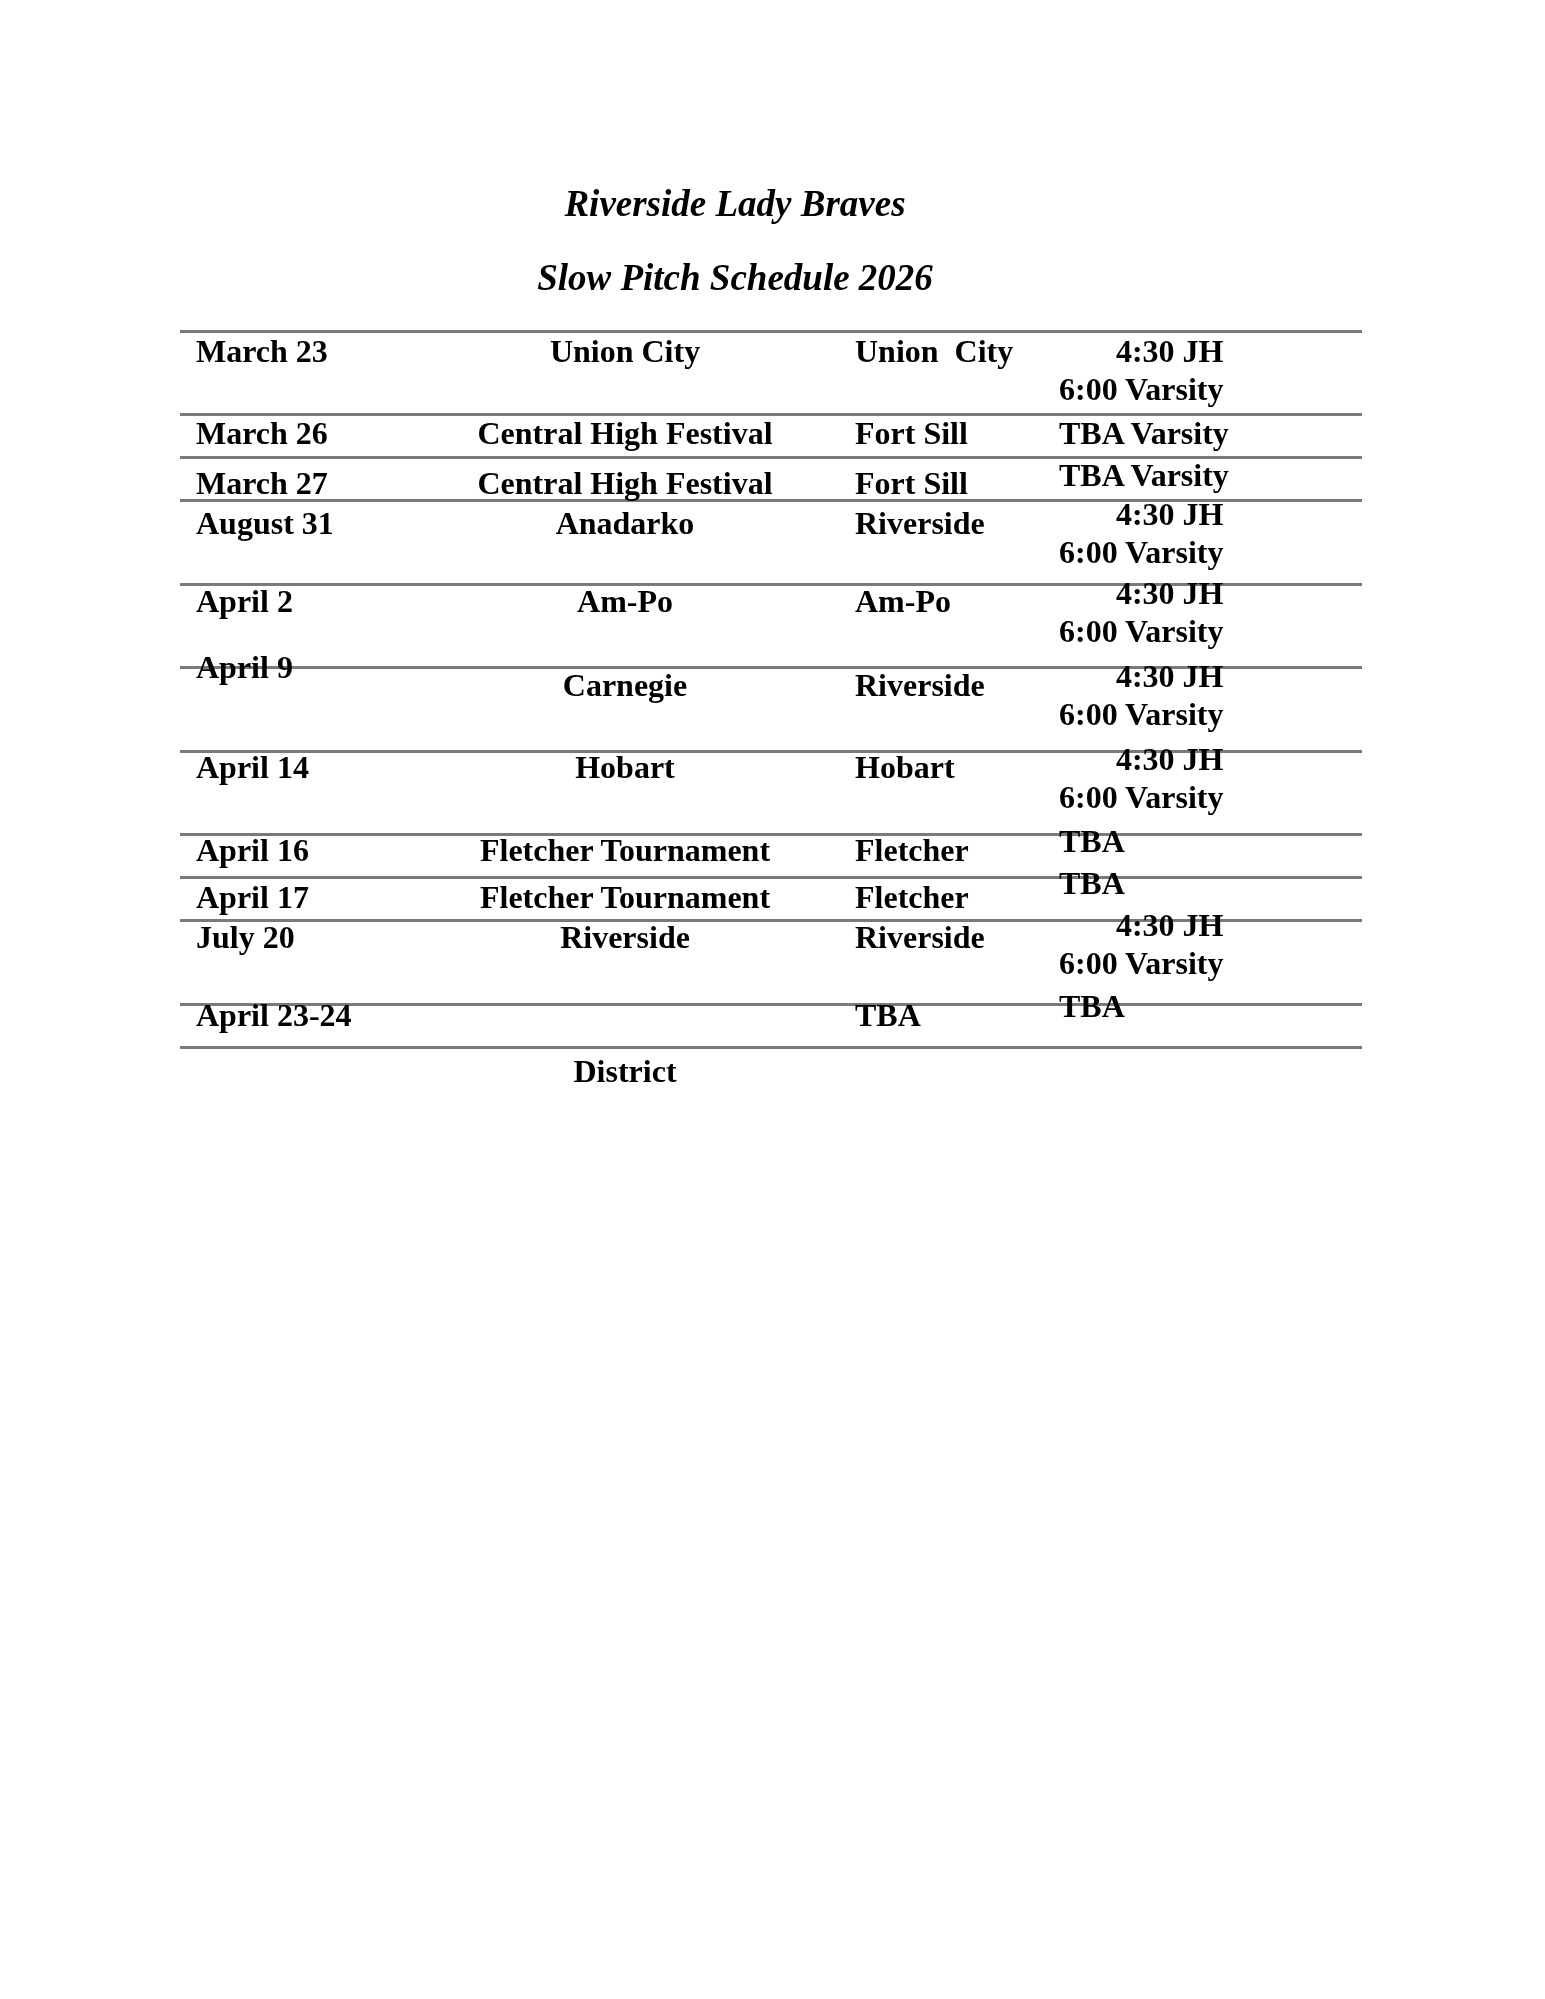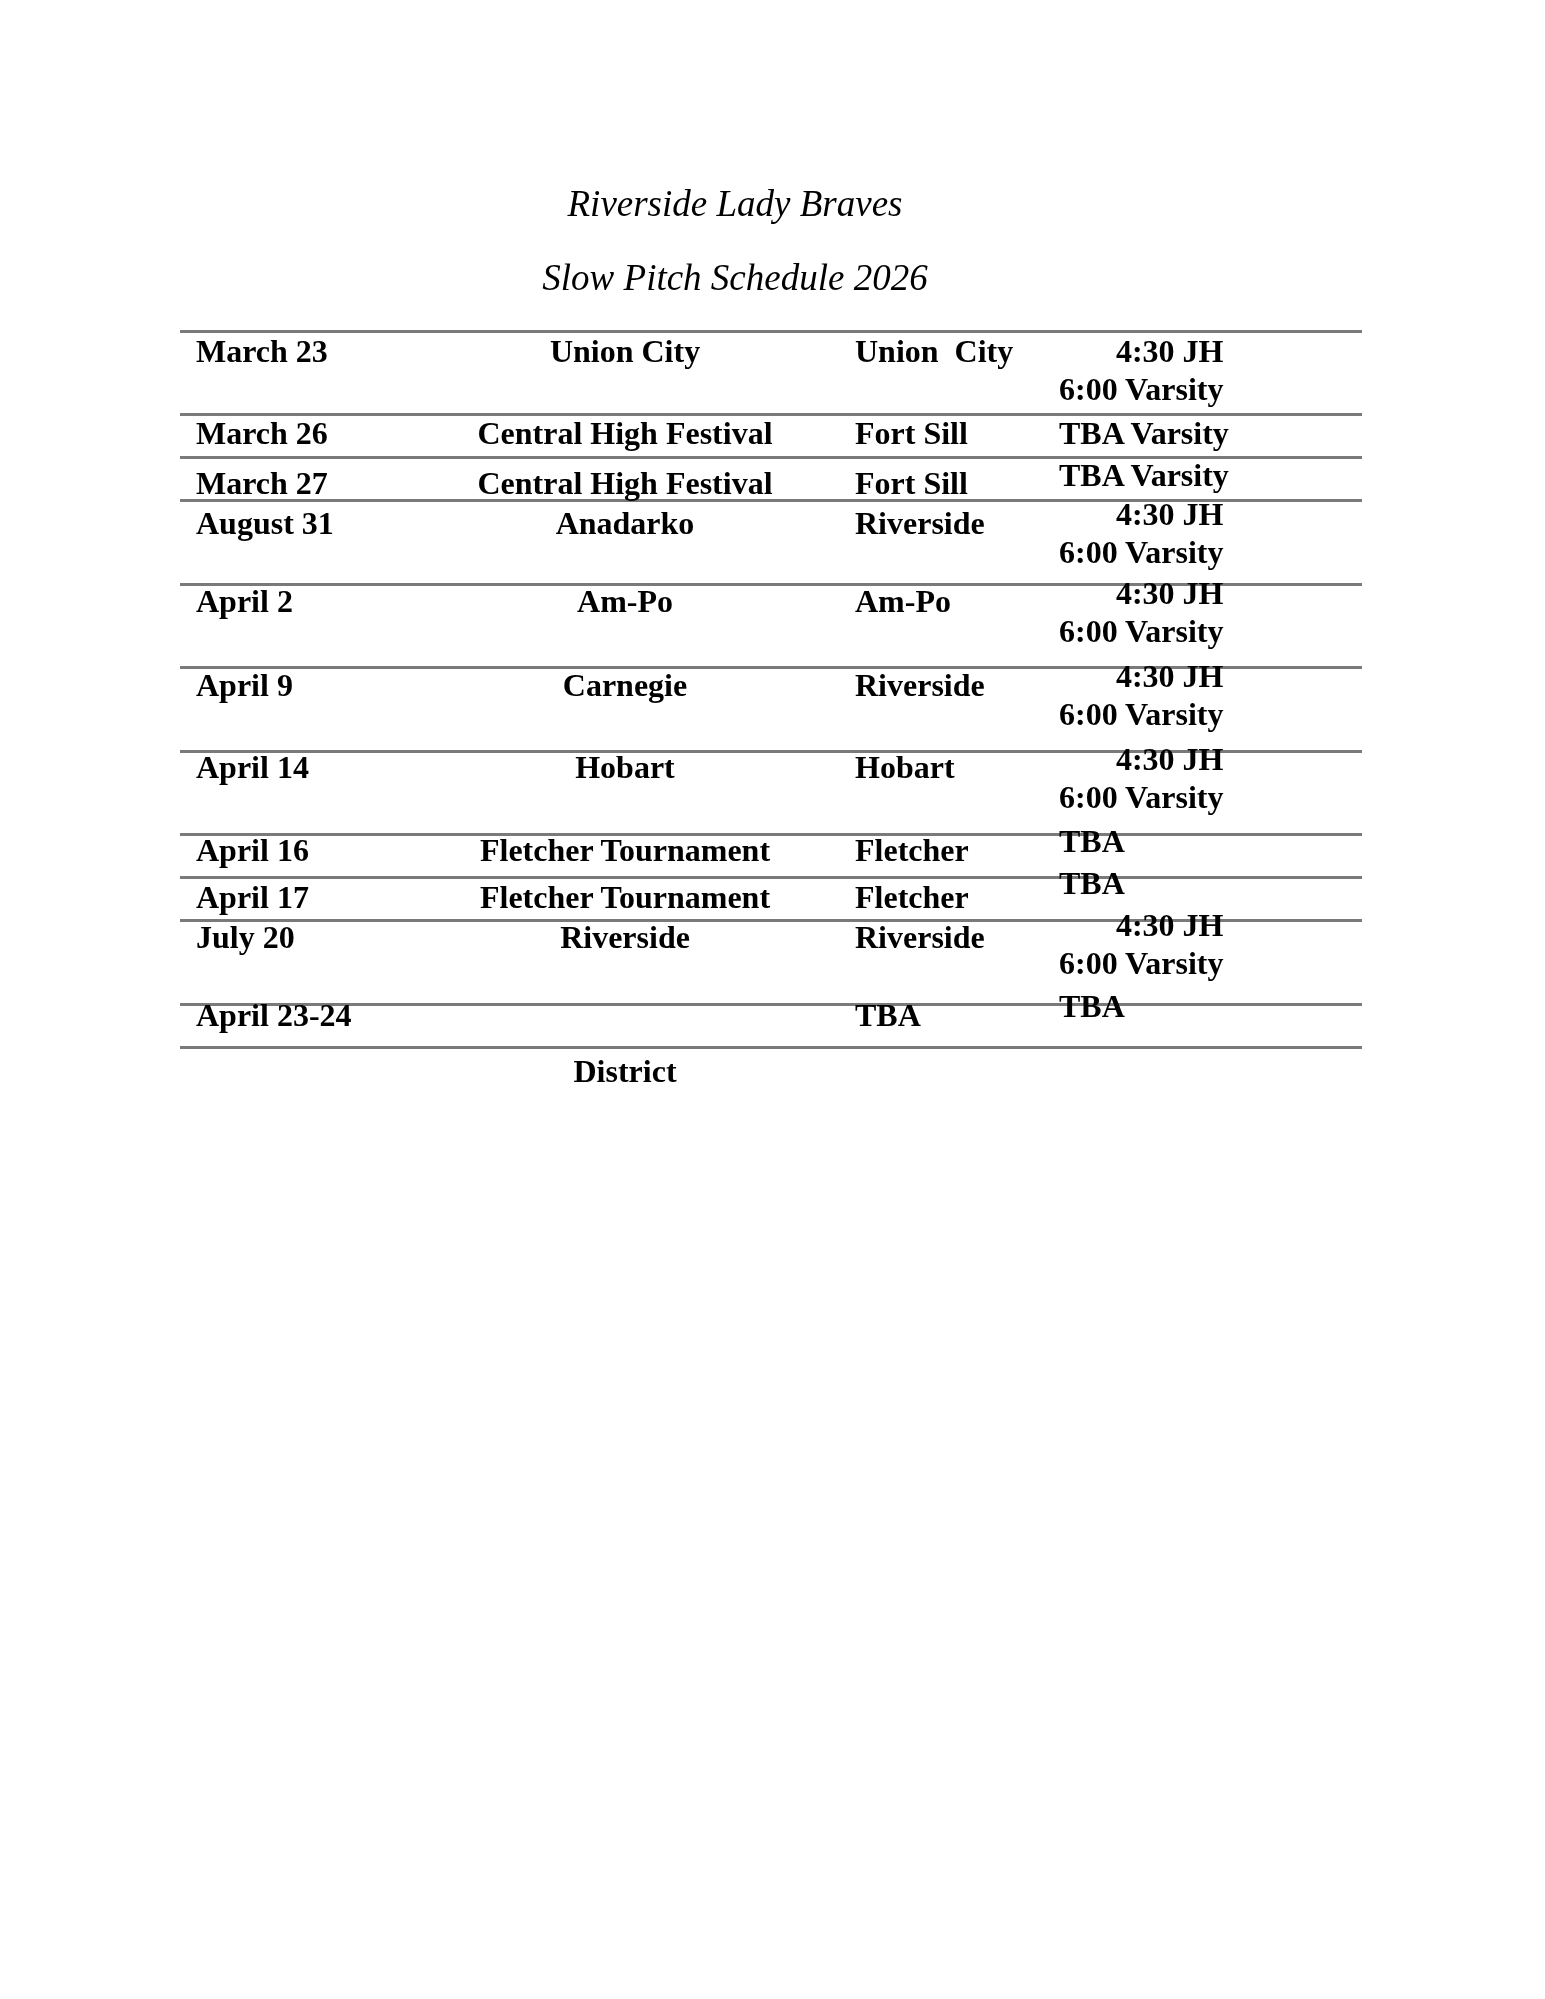--- a/index.html
+++ b/index.html
@@ -13,21 +13,21 @@
       position: relative;
       font-family: "Liberation Serif", "DejaVu Serif", serif;
       color: #000;
       overflow: hidden;
     }
     .title {
       position: absolute;
       left: 0;
       width: 1470px;
       text-align: center;
-      font-weight: normal;
+      font-weight: bold;
       font-style: italic;
       font-size: 37px;
       line-height: 44px;
       margin: 0;
     }
     #title1 { top: 182px; }
     #title2 { top: 256px; }
 
     .rule {
       position: absolute;
@@ -111,21 +111,21 @@
   <div class="cell c-date" style="top:582px">April 2</div>
   <div class="cell c-opp" style="top:582px">Am-Po</div>
   <div class="cell c-loc" style="top:582px">Am-Po</div>
   <div class="cell c-time" style="top:574px">
     <span class="line">4:30 JH</span>
     <span class="line">6:00 Varsity</span>
   </div>
 </div>
 
 <div>
-  <div class="cell c-date" style="top:666px">April 9</div>
+  <div class="cell c-date" style="top:648px">April 9</div>
   <div class="cell c-opp" style="top:666px">Carnegie</div>
   <div class="cell c-loc" style="top:666px">Riverside</div>
   <div class="cell c-time" style="top:657px">
     <span class="line">4:30 JH</span>
     <span class="line">6:00 Varsity</span>
   </div>
 </div>
 
 <div>
   <div class="cell c-date" style="top:748px">April 14</div>

